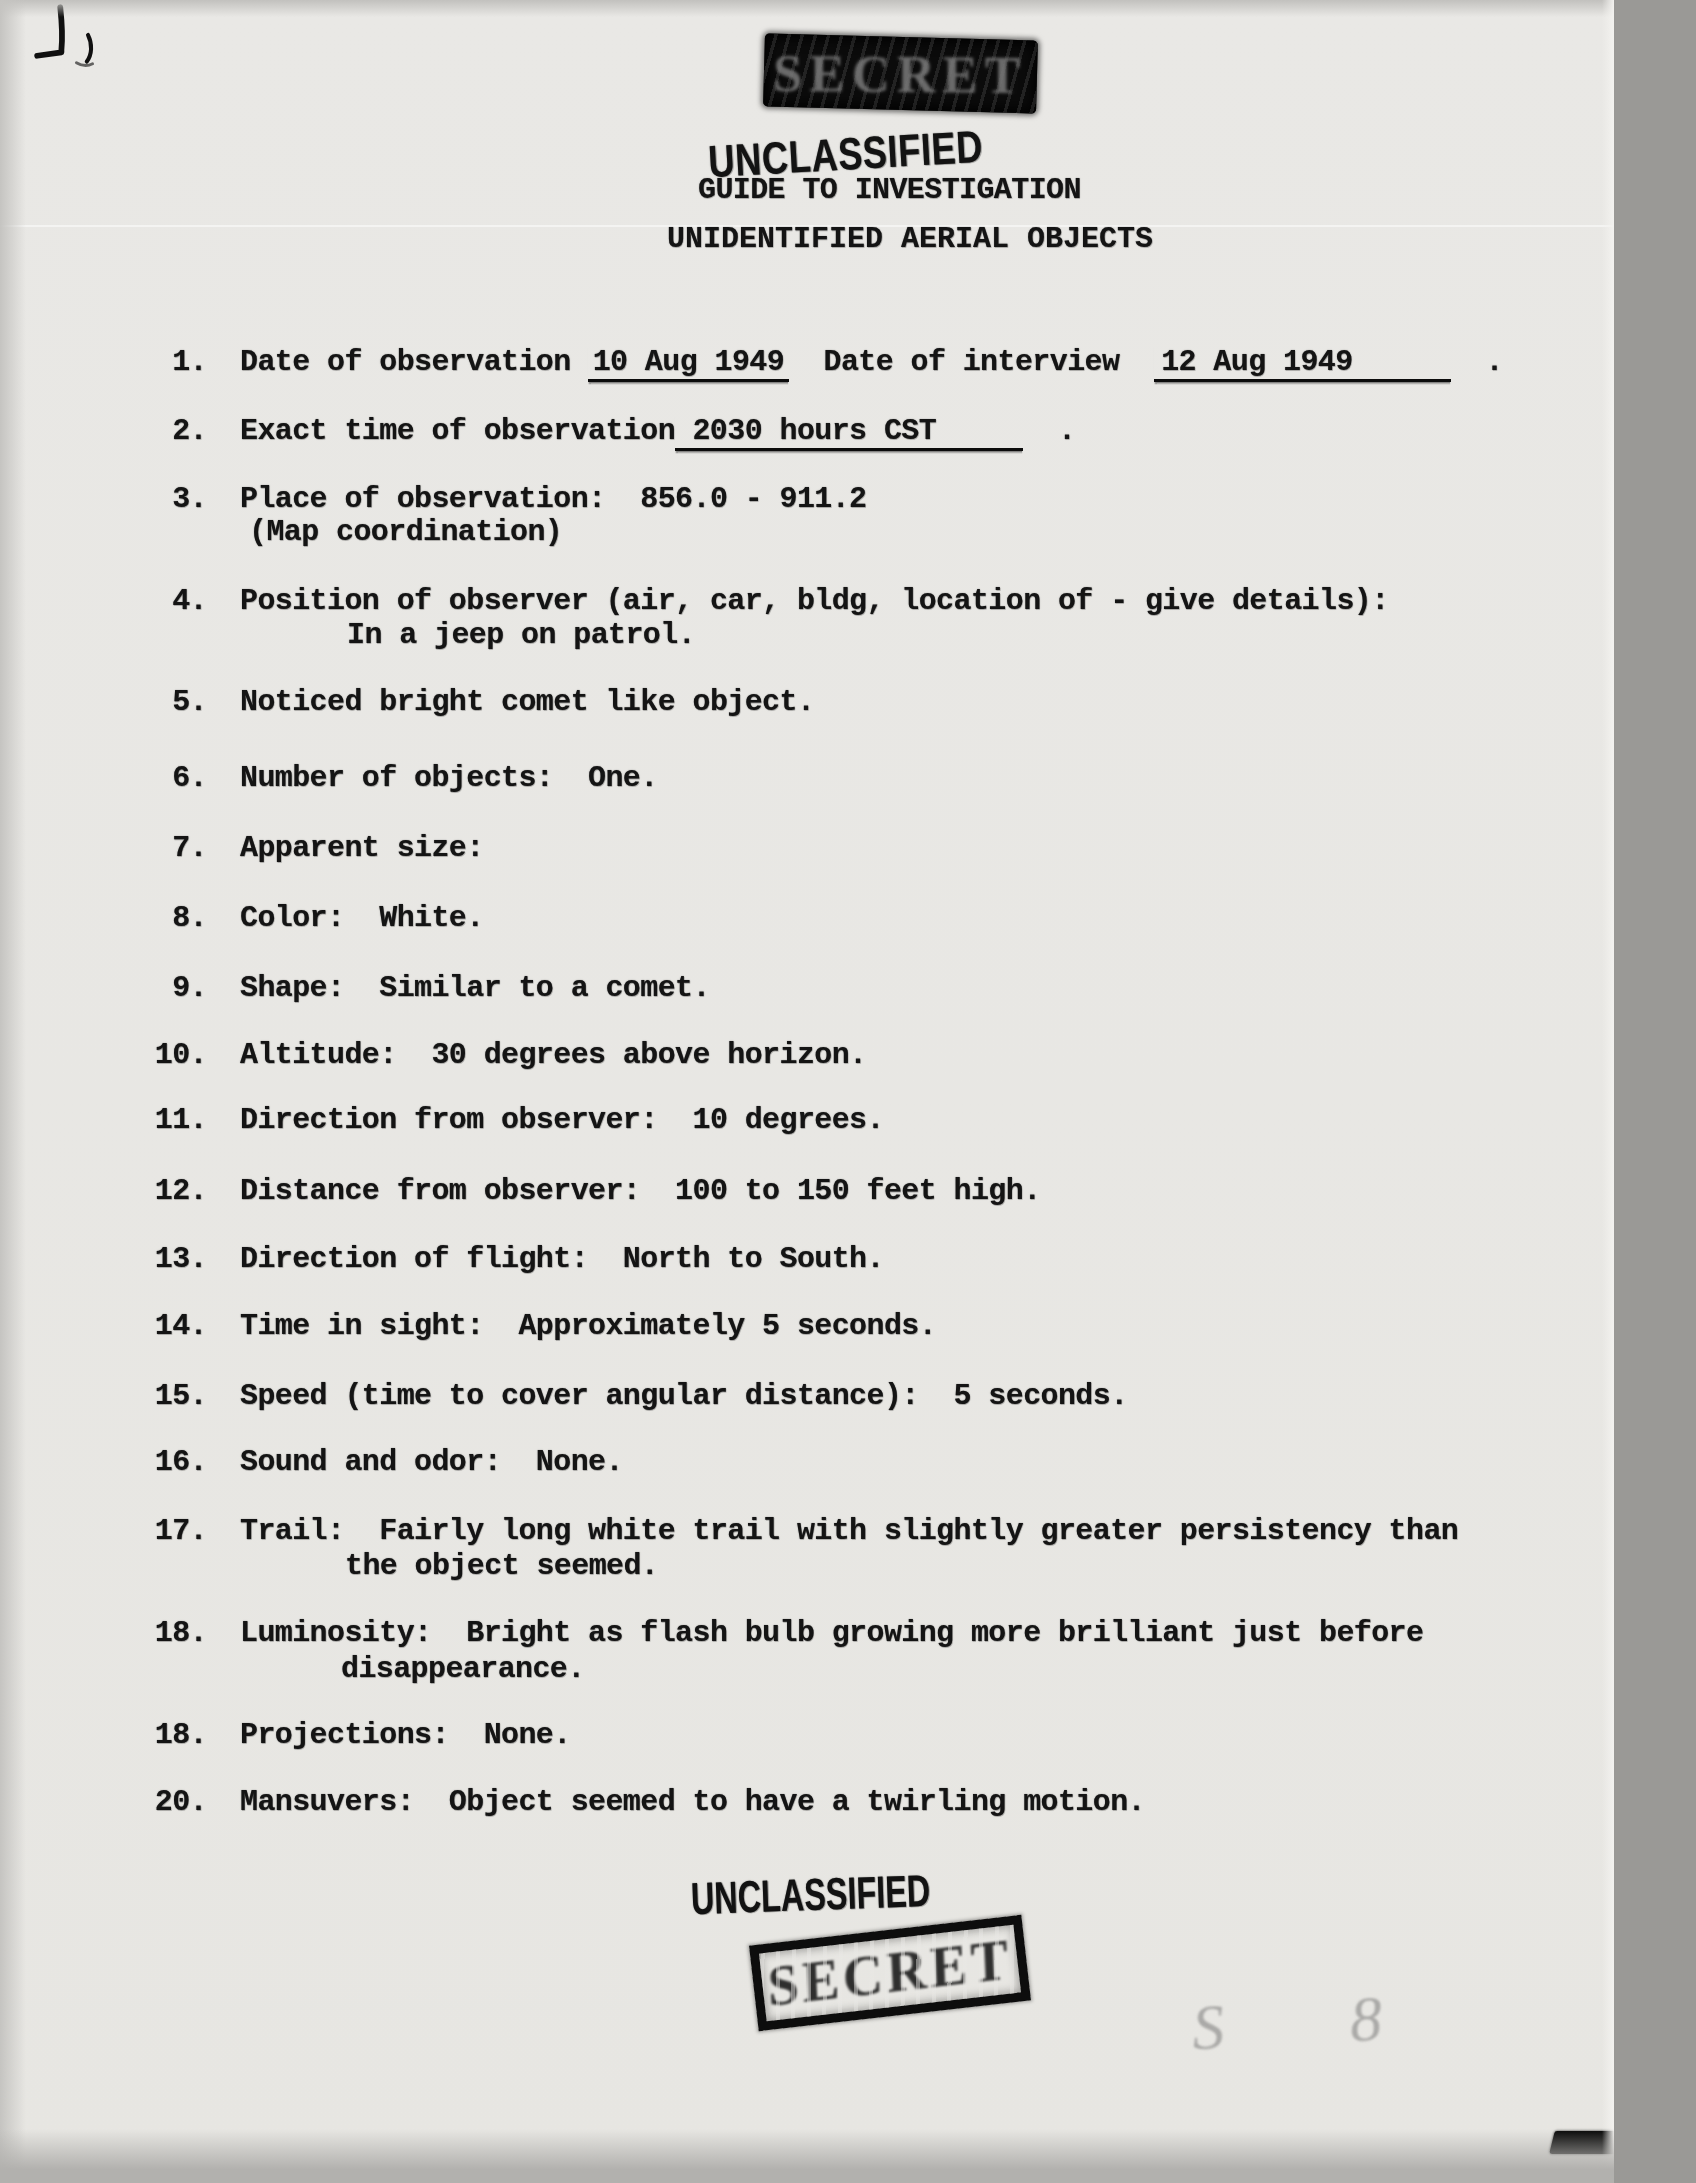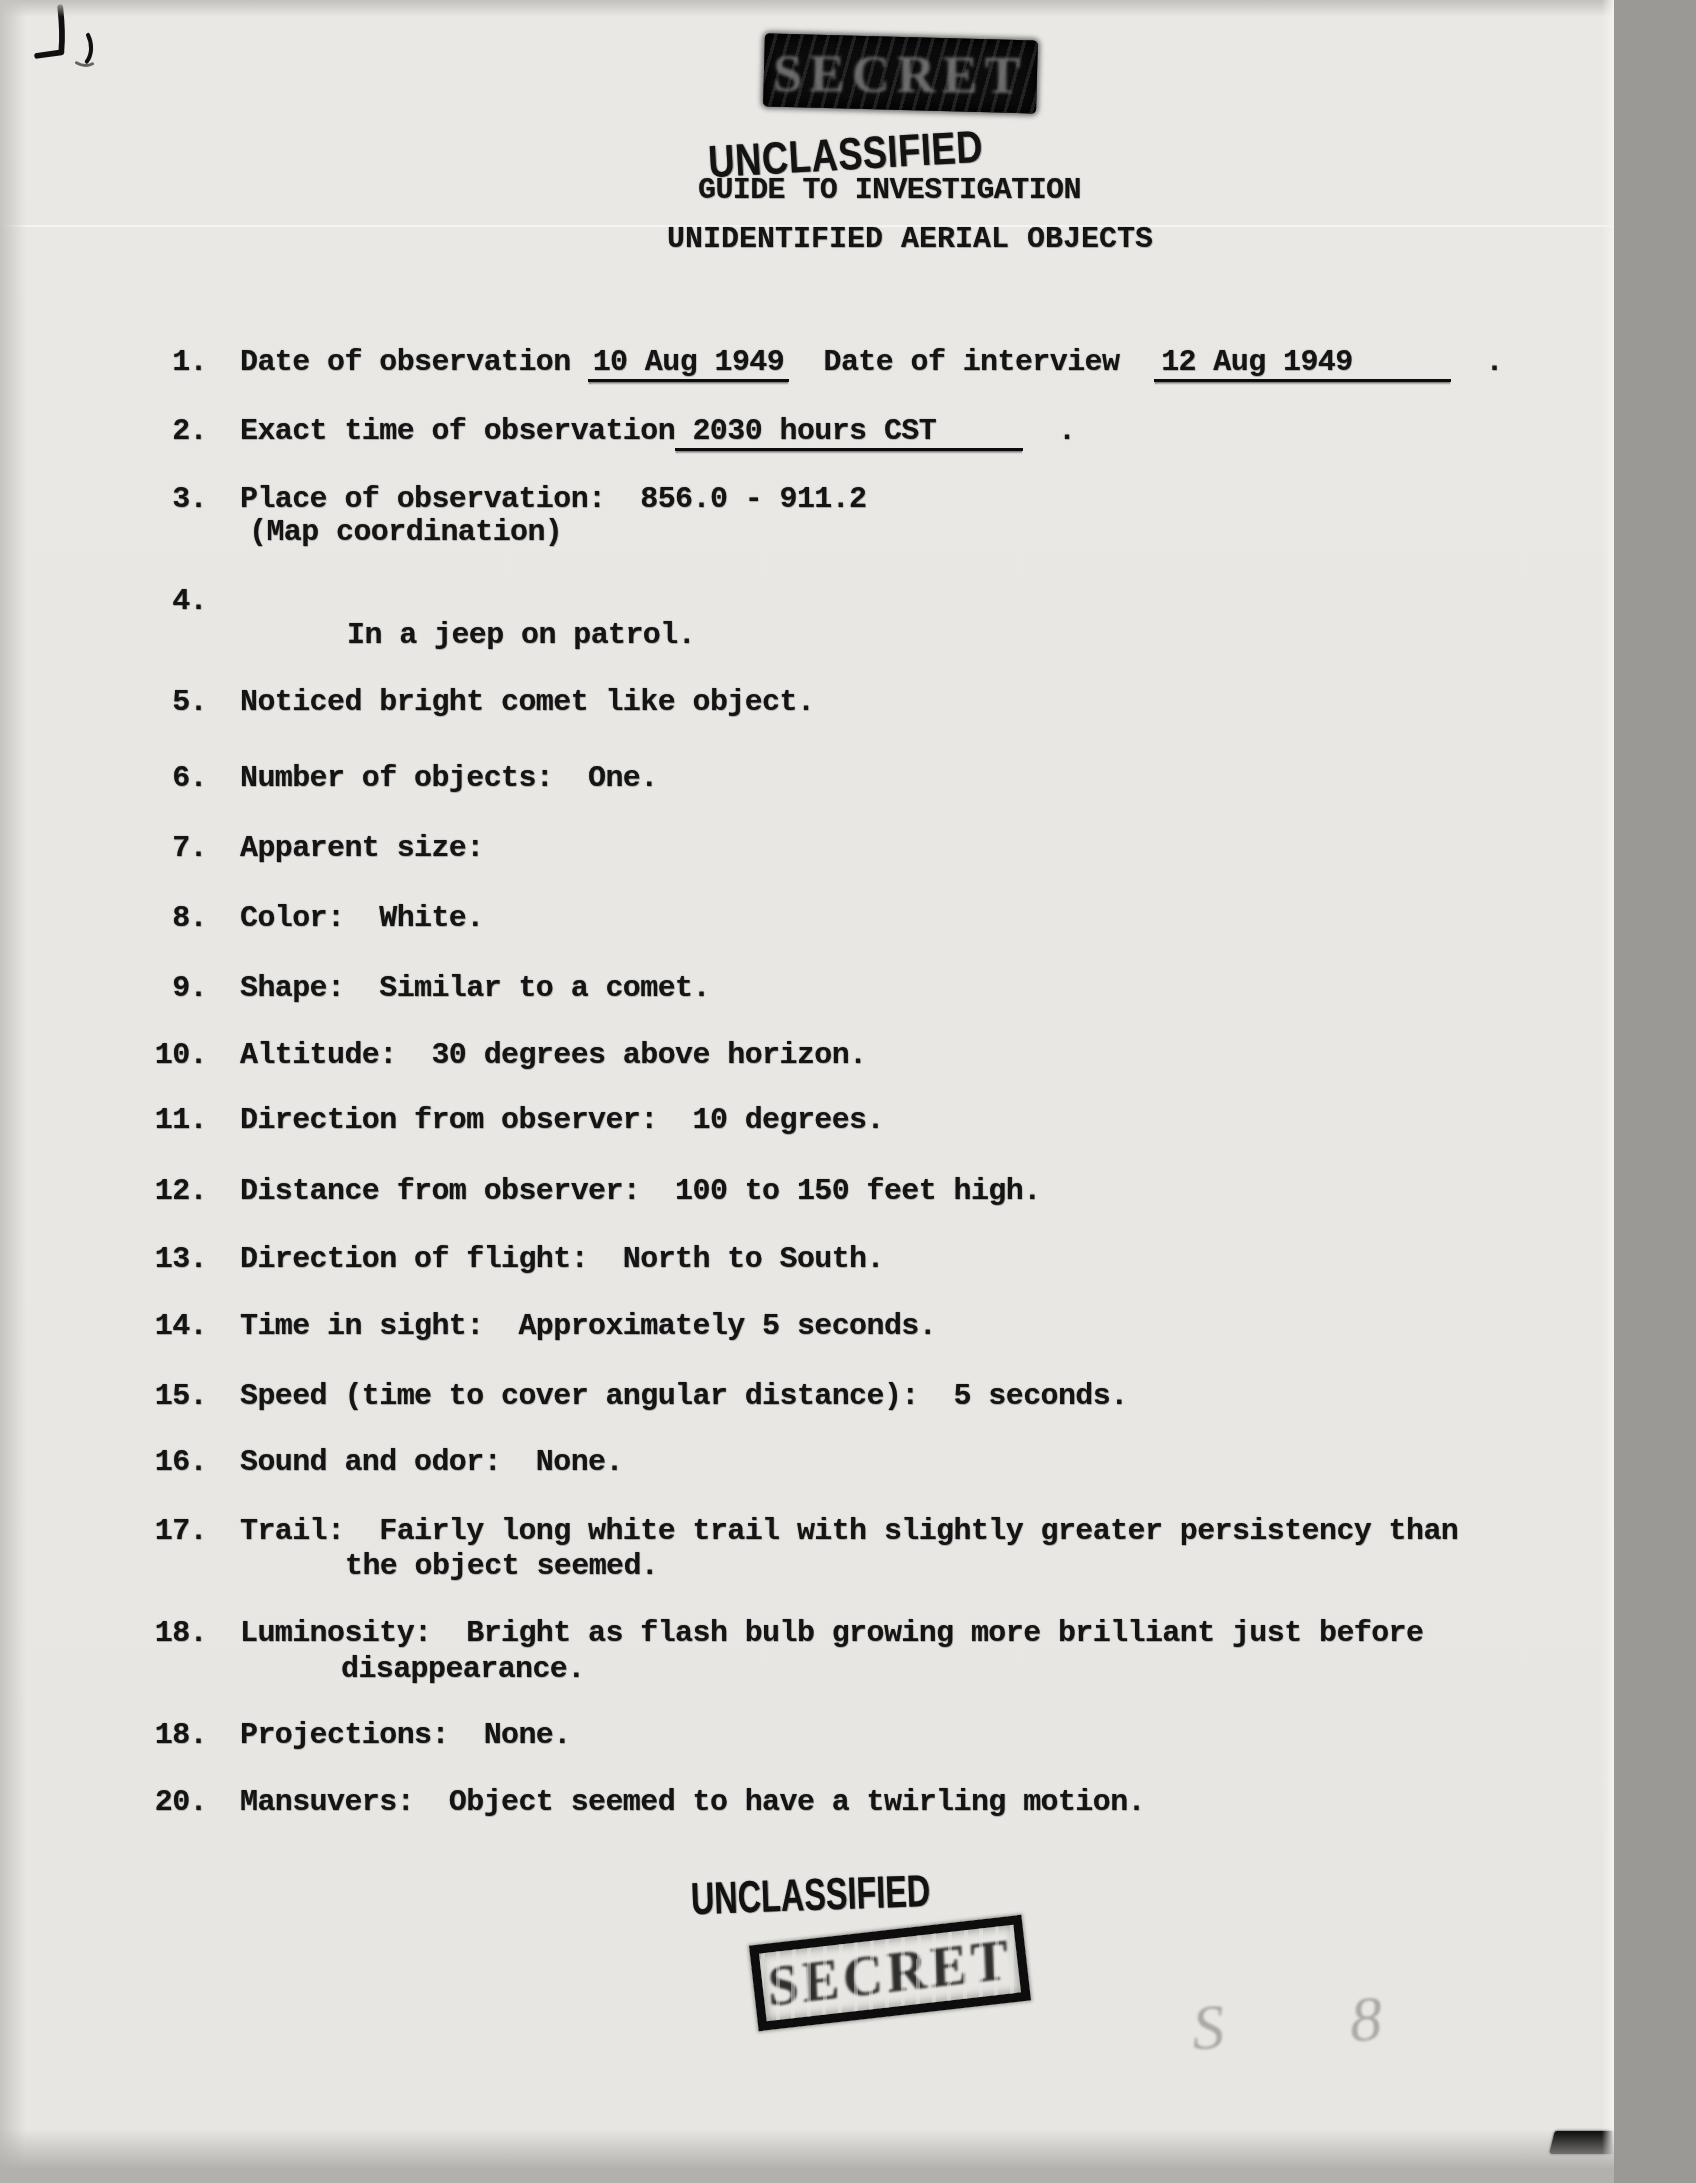--- a/index.html
+++ b/index.html
@@ -137,20 +137,21 @@
   <div class="row" style="top:484px">
     <span class="num tw">3.</span>
     <span class="txt tw">Place of observation:  856.0 - 911.2</span>
   </div>
   <div class="row" style="top:517px">
     <span class="txt tw" style="left:249px">(Map coordination)</span>
   </div>
 
   <div class="row" style="top:586px">
     <span class="num tw">4.</span>
+    <span class="txt tw">Position of observer (air, car, bldg, location of - give details):</span>
   </div>
   <div class="row" style="top:620px">
     <span class="txt tw" style="left:347px">In a jeep on patrol.</span>
   </div>
 
   <div class="row" style="top:687px">
     <span class="num tw">5.</span>
     <span class="txt tw">Noticed bright comet like object.</span>
   </div>
 

